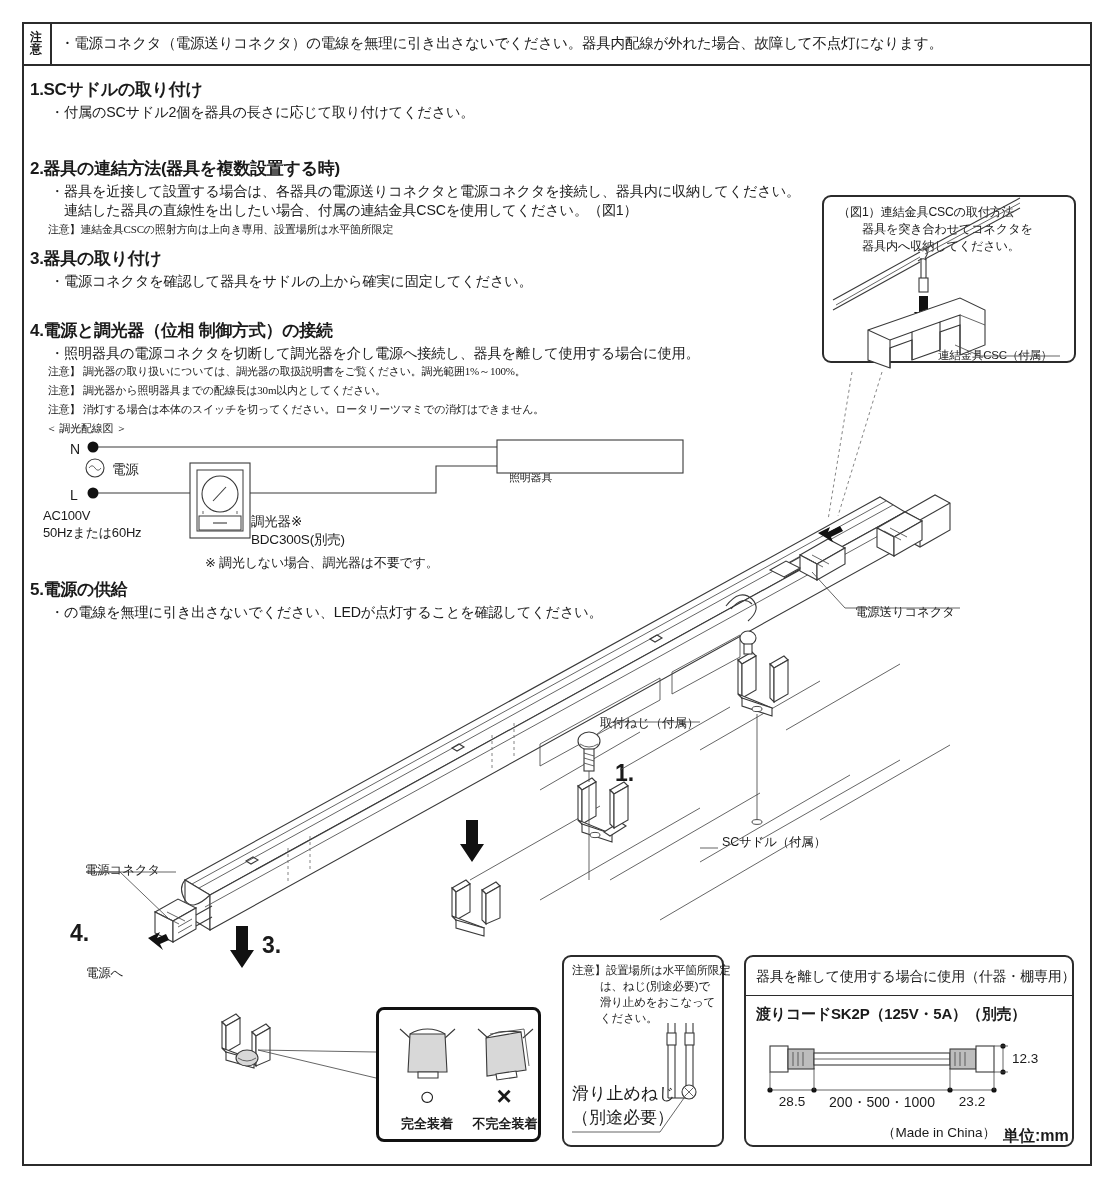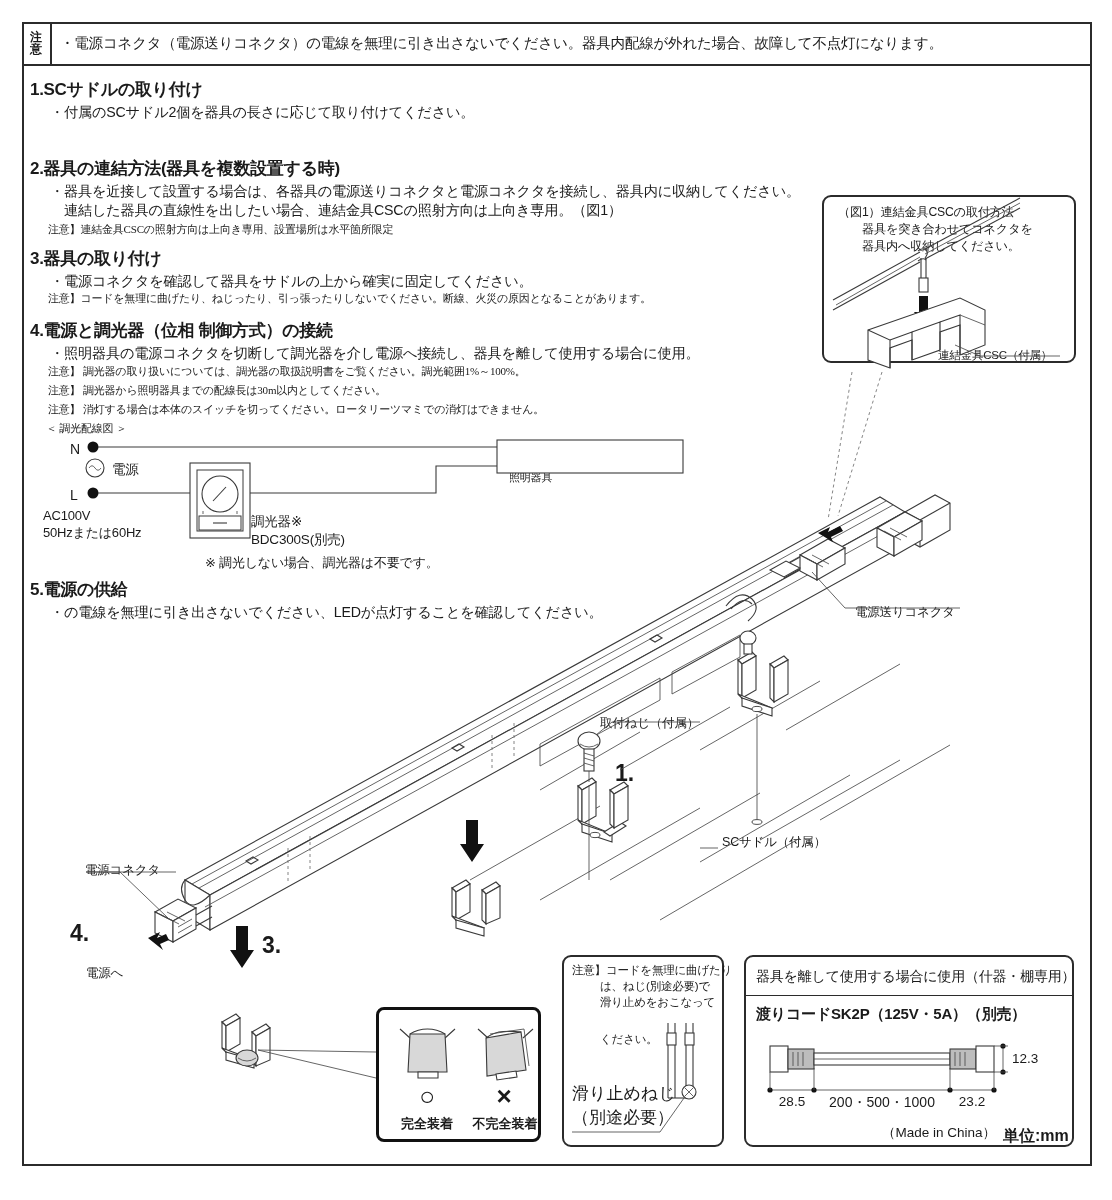--- a/index.html
+++ b/index.html
@@ -129,26 +129,25 @@
       <span>意</span>
     </div>
     <div class="caution-text">・電源コネクタ（電源送りコネクタ）の電線を無理に引き出さないでください。器具内配線が外れた場合、故障して不点灯になります。</div>
   </div>
 
   <div class="sec-title" style="left:30px; top:78px;">1.SCサドルの取り付け</div>
   <div class="body-line" style="left:50px; top:103px;">・付属のSCサドル2個を器具の長さに応じて取り付けてください。</div>
 
   <div class="sec-title" style="left:30px; top:157px;">2.器具の連結方法(器具を複数設置する時)</div>
   <div class="body-line" style="left:50px; top:182px;">・器具を近接して設置する場合は、各器具の電源送りコネクタと電源コネクタを接続し、器具内に収納してください。</div>
-  <div class="body-line" style="left:50px; top:201px;">　連結した器具の直線性を出したい場合、連結金具CSCの照射方向は上向き専用。（図1）</div>
+  <div class="body-line" style="left:50px; top:201px;">　連結した器具の直線性を出したい場合、付属の連結金具CSCを使用してください。（図1）</div>
   <div class="note-line" style="left:48px; top:222px;">注意】連結金具CSCの照射方向は上向き専用、設置場所は水平箇所限定</div>
 
   <div class="sec-title" style="left:30px; top:247px;">3.器具の取り付け</div>
   <div class="body-line" style="left:50px; top:272px;">・電源コネクタを確認して器具をサドルの上から確実に固定してください。</div>
-  <div class="note-line" style="left:48px; top:291px;">注意】コードを無理に曲げたり、ねじったり、引っ張ったりしないでください。断線、火災の原因となることがあります。</div>
 
   <div class="sec-title" style="left:30px; top:319px;">4.電源と調光器（位相 制御方式）の接続</div>
   <div class="body-line" style="left:50px; top:344px;">・照明器具の電源コネクタを切断して調光器を介し電源へ接続し、器具を離して使用する場合に使用。</div>
   <div class="note-line" style="left:48px; top:364px;">注意】 調光器の取り扱いについては、調光器の取扱説明書をご覧ください。調光範囲1%～100%。</div>
   <div class="note-line" style="left:48px; top:383px;">注意】 調光器から照明器具までの配線長は30m以内としてください。</div>
   <div class="note-line" style="left:48px; top:402px;">注意】 消灯する場合は本体のスイッチを切ってください。ロータリーツマミでの消灯はできません。</div>
   <div class="note-line" style="left:46px; top:421px;">＜ 調光配線図 ＞</div>
 
   <div class="sec-title" style="left:30px; top:578px;">5.電源の供給</div>
   <div class="body-line" style="left:50px; top:603px;">・の電線を無理に引き出さないでください、LEDが点灯することを確認してください。</div>
@@ -404,24 +403,24 @@
     <path class="ln" d="M 486 1038 q 8 -6 17.5 -6.5 q 9.5 -0.5 17.5 0.5"></path>
     <path class="ln-thin" d="M 490 1034 L 524 1029 L 529 1066"></path>
     <path class="fillwhite" d="M 496 1074 L 516 1071 L 517 1077 L 497 1080 Z"></path>
   </svg>
   <div style="position:absolute; left:396px; top:1083px; width:62px; text-align:center; font-size:26px; font-weight:700; line-height:1;">○</div>
   <div style="position:absolute; left:473px; top:1083px; width:62px; text-align:center; font-size:26px; font-weight:700; line-height:1;">×</div>
   <div style="position:absolute; left:390px; top:1115px; width:74px; text-align:center; font-size:13px; font-weight:700;">完全装着</div>
   <div style="position:absolute; left:466px; top:1115px; width:78px; text-align:center; font-size:13px; font-weight:700;">不完全装着</div>
 
   <div class="rbox" style="left:562px; top:955px; width:162px; height:192px;"></div>
-  <div class="tiny-label" style="left:572px; top:963px; font-size:11.5px;">注意】コードを無理に曲げたり</div>
+  <div class="tiny-label" style="left:572px; top:963px; font-size:11.5px;">注意】設置場所は水平箇所限定</div>
   <div class="tiny-label" style="left:600px; top:979px; font-size:11.5px;">は、ねじ(別途必要)で</div>
   <div class="tiny-label" style="left:600px; top:995px; font-size:11.5px;">滑り止めをおこなって</div>
-  <div class="tiny-label" style="left:600px; top:1011px; font-size:11.5px;margin-top:21px;">ください。</div>
+  <div class="tiny-label" style="left:600px; top:1011px; font-size:11.5px;">ください。</div>
   <div style="position:absolute; left:572px; top:1082px; font-size:17px;">滑り止めねじ</div>
   <div style="position:absolute; left:572px; top:1106px; font-size:17px;">（別途必要）</div>
   <svg class="layer">
 
     <path class="ln" d="M 668 1023 L 668 1098 M 675 1023 L 675 1098"></path>
     <path class="ln" d="M 686 1023 L 686 1098 M 693 1023 L 693 1098"></path>
     <rect x="667" y="1033" width="9" height="12" class="fillwhite"></rect>
     <rect x="685" y="1033" width="9" height="12" class="fillwhite"></rect>
     <path class="ln" d="M 668 1098 L 693 1098"></path>
 

